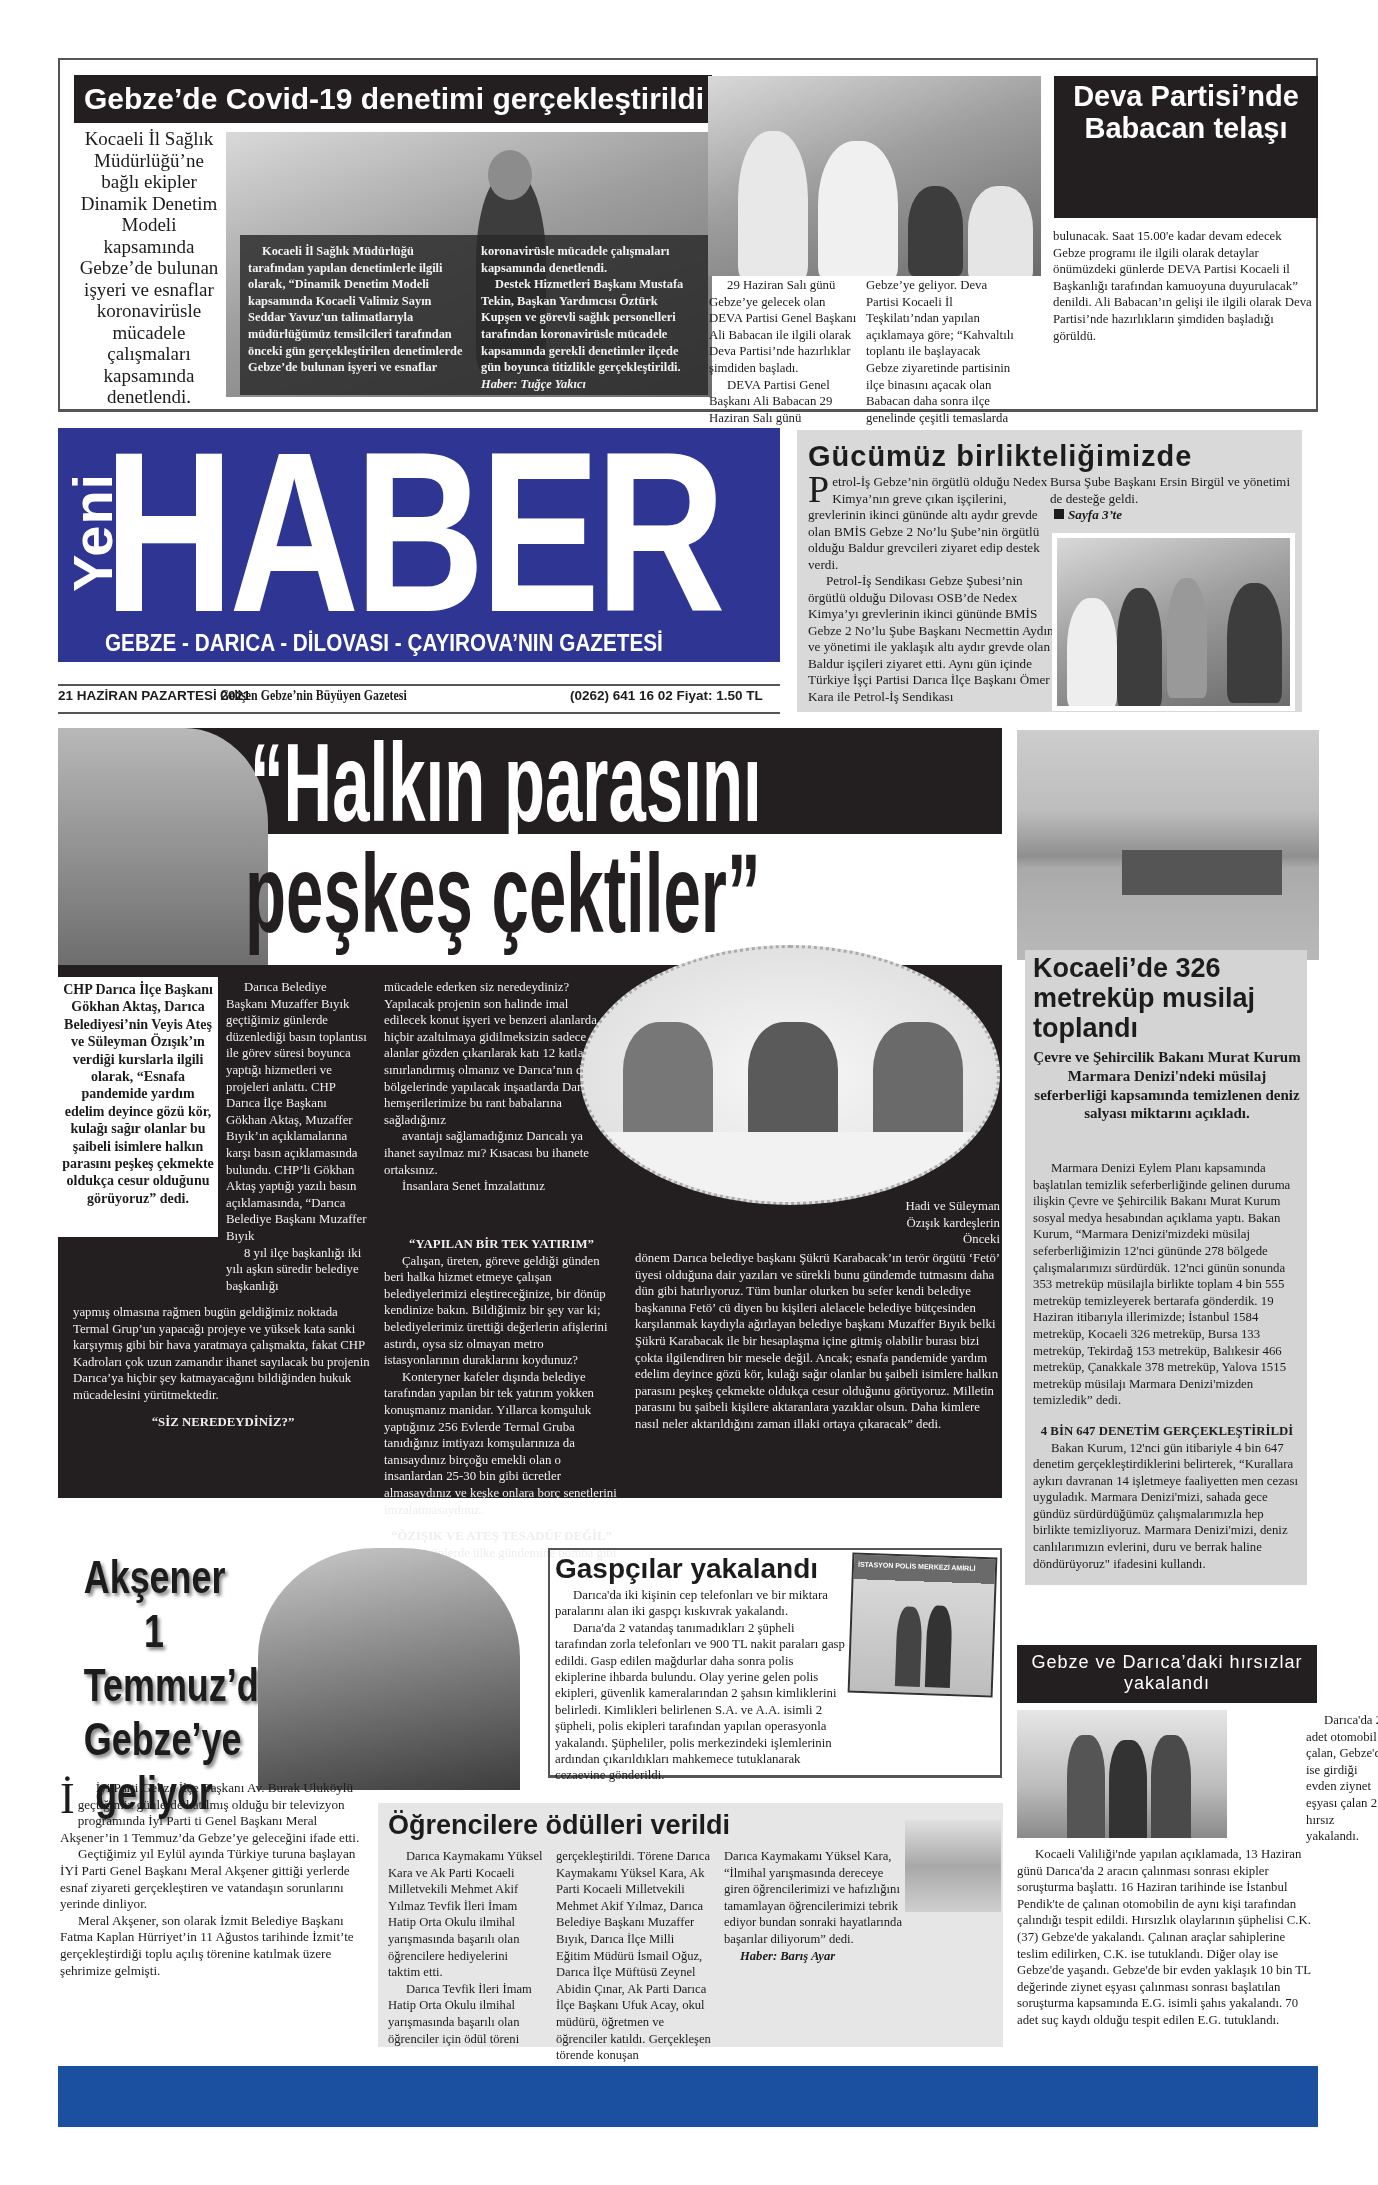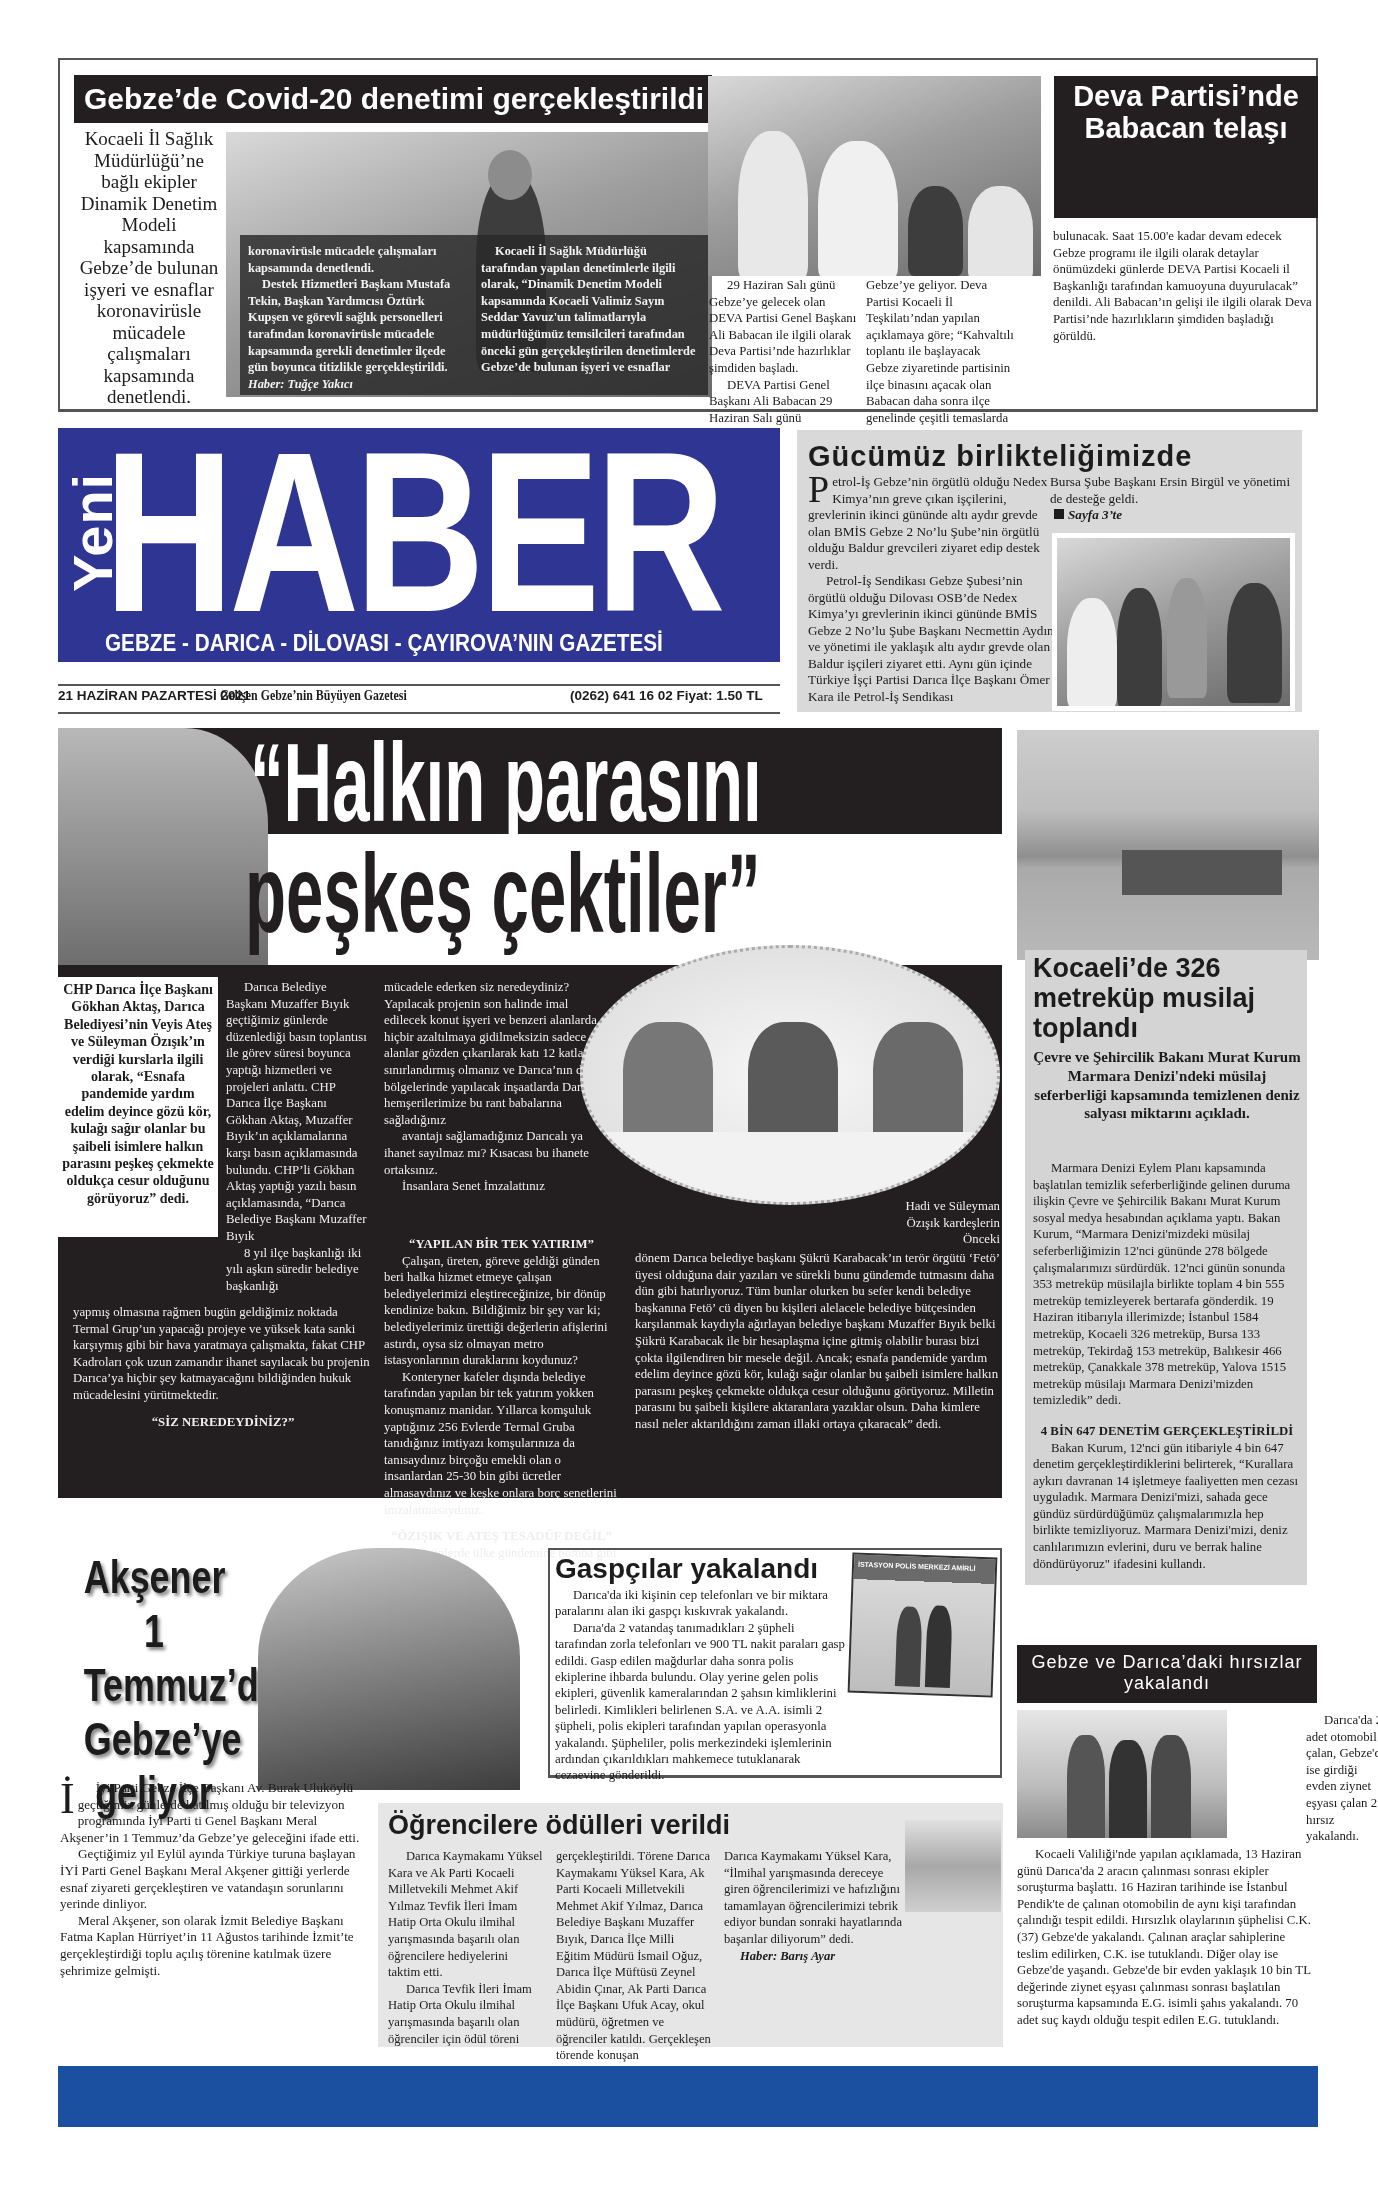--- a/index.html
+++ b/index.html
@@ -107,33 +107,33 @@
   .hirs-txt { font-size: 12.8px; line-height: 16.6px; }
 
   
   #footer-bar { left: 58px; top: 2066px; width: 1260px; height: 61px; background: #1b4fa0; }
 </style>
 </head>
 <body>
 
 <div id="top-box" class="abs"></div>
 
-<div id="covid-title" class="abs cond">Gebze’de Covid-20 denetimi gerçekleştirildi</div>
+<div id="covid-title" class="abs cond">Gebze’de Covid-19 denetimi gerçekleştirildi</div>
 <div id="covid-lead" class="abs">Kocaeli İl Sağlık Müdürlüğü’ne bağlı ekipler Dinamik Denetim Modeli kapsamında Gebze’de bulunan işyeri ve esnaflar koronavirüsle mücadele çalışmaları kapsamında denetlendi.</div>
 <div id="covid-photo" class="abs photo">
   <div class="fig" style="left:250px;top:40px;width:70px;height:200px;"></div>
   <div class="head" style="left:262px;top:18px;width:44px;height:50px;"></div>
 </div>
 <div id="covid-caption" class="abs">
   <div>
+    <p>Kocaeli İl Sağlık Müdürlüğü tarafından yapılan denetimlerle ilgili olarak, “Dinamik Denetim Modeli kapsamında Kocaeli Valimiz Sayın Seddar Yavuz'un talimatlarıyla müdürlüğümüz temsilcileri tarafından önceki gün gerçekleştirilen denetimlerde Gebze’de bulunan işyeri ve esnaflar</p>
+  </div>
+  <div>
     <p style="text-indent:0">koronavirüsle mücadele çalışmaları kapsamında denetlendi.</p>
     <p><span>Destek Hizmetleri Başkanı Mustafa Tekin, Başkan Yardımcısı Öztürk Kupşen ve görevli sağlık personelleri tarafından koronavirüsle mücadele kapsamında gerekli denetimler ilçede gün boyunca titizlikle gerçekleştirildi.</span> <i>Haber: Tuğçe Yakıcı</i></p>
-  </div>
-  <div>
-    <p>Kocaeli İl Sağlık Müdürlüğü tarafından yapılan denetimlerle ilgili olarak, “Dinamik Denetim Modeli kapsamında Kocaeli Valimiz Sayın Seddar Yavuz'un talimatlarıyla müdürlüğümüz temsilcileri tarafından önceki gün gerçekleştirilen denetimlerde Gebze’de bulunan işyeri ve esnaflar</p>
   </div>
 </div>
 
 <div id="deva-photo" class="abs photo">
   <div class="fig" style="left:30px;top:55px;width:70px;height:150px;background:#e8e8e8;"></div>
   <div class="fig" style="left:110px;top:65px;width:80px;height:140px;background:#f0f0f0;"></div>
   <div class="fig" style="left:200px;top:110px;width:55px;height:90px;"></div>
   <div class="fig" style="left:260px;top:110px;width:65px;height:95px;background:#e5e5e5;"></div>
 </div>
 <div id="deva-title" class="abs sans" style="font-weight:bold;">Deva Partisi’nde Babacan telaşı</div>

